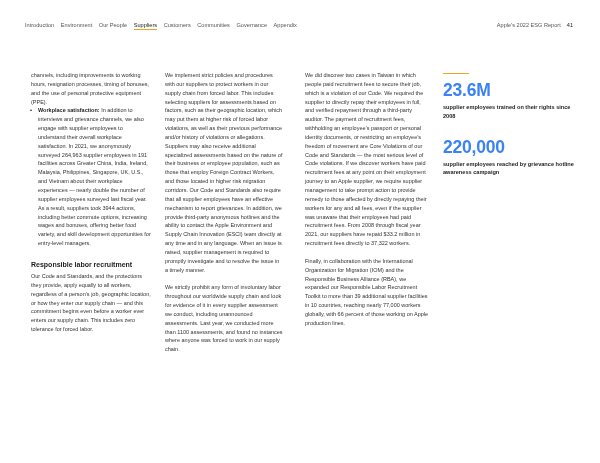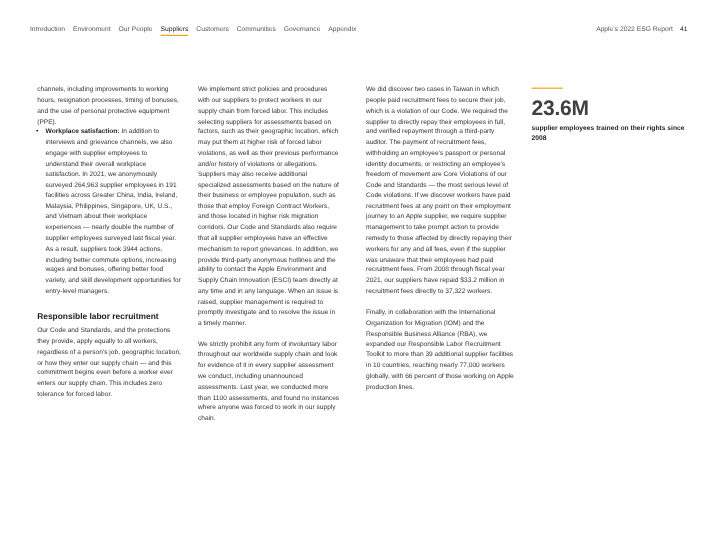--- a/index.html
+++ b/index.html
@@ -33,21 +33,21 @@
   .bullet { display: flex; margin-top: 0; }
   .bullet .dot { width: 8px; flex: none; font-size: 6px; color: #1d1d1f; margin-left: -1px; }
   .bullet b { color: #1d1d1f; font-weight: 700; }
   .section-h {
     position: absolute; left: 31px; top: 261px; font-size: 7px; font-weight: 700; color: #1d1d1f;
   }
   .gap { height: 9px; }
 
   .stats { position: absolute; left: 443px; top: 73px; width: 140px; }
   .stats .rule { width: 26px; height: 1.4px; background: #f5a01a; margin-bottom: 7px; }
-  .stat-num { font-size: 17.5px; font-weight: 700; color: #404040; line-height: 18px; letter-spacing: -0.2px; }
+  .stat-num { font-size: 17.5px; font-weight: 700; color: #3b82f6; line-height: 18px; letter-spacing: -0.2px; }
   .stat-label { font-size: 5.6px; font-weight: 700; color: #1d1d1f; line-height: 8.6px; margin-top: 4px; }
   .stat { margin-bottom: 17px; }
 </style>
 </head>
 <body>
 
 <nav class="topnav">
   <span>Introduction</span>
   <span>Environment</span>
   <span>Our People</span>
@@ -86,13 +86,17 @@
   <div class="gap"></div>
   <p>Finally, in collaboration with the International Organization for Migration (IOM) and the Responsible Business Alliance (RBA), we expanded our Responsible Labor Recruitment Toolkit to more than 39 additional supplier facilities in 10 countries, reaching nearly 77,000 workers globally, with 66 percent of those working on Apple production lines.</p>
 </div>
 
 <div class="stats">
   <div class="rule"></div>
   <div class="stat">
     <div class="stat-num">23.6M</div>
     <div class="stat-label">supplier employees trained on their rights since 2008</div>
   </div>
+  <div class="stat">
+    <div class="stat-num">220,000</div>
+    <div class="stat-label">supplier employees reached by grievance hotline awareness campaign</div>
+  </div>
 </div>
 
 </body></html>

